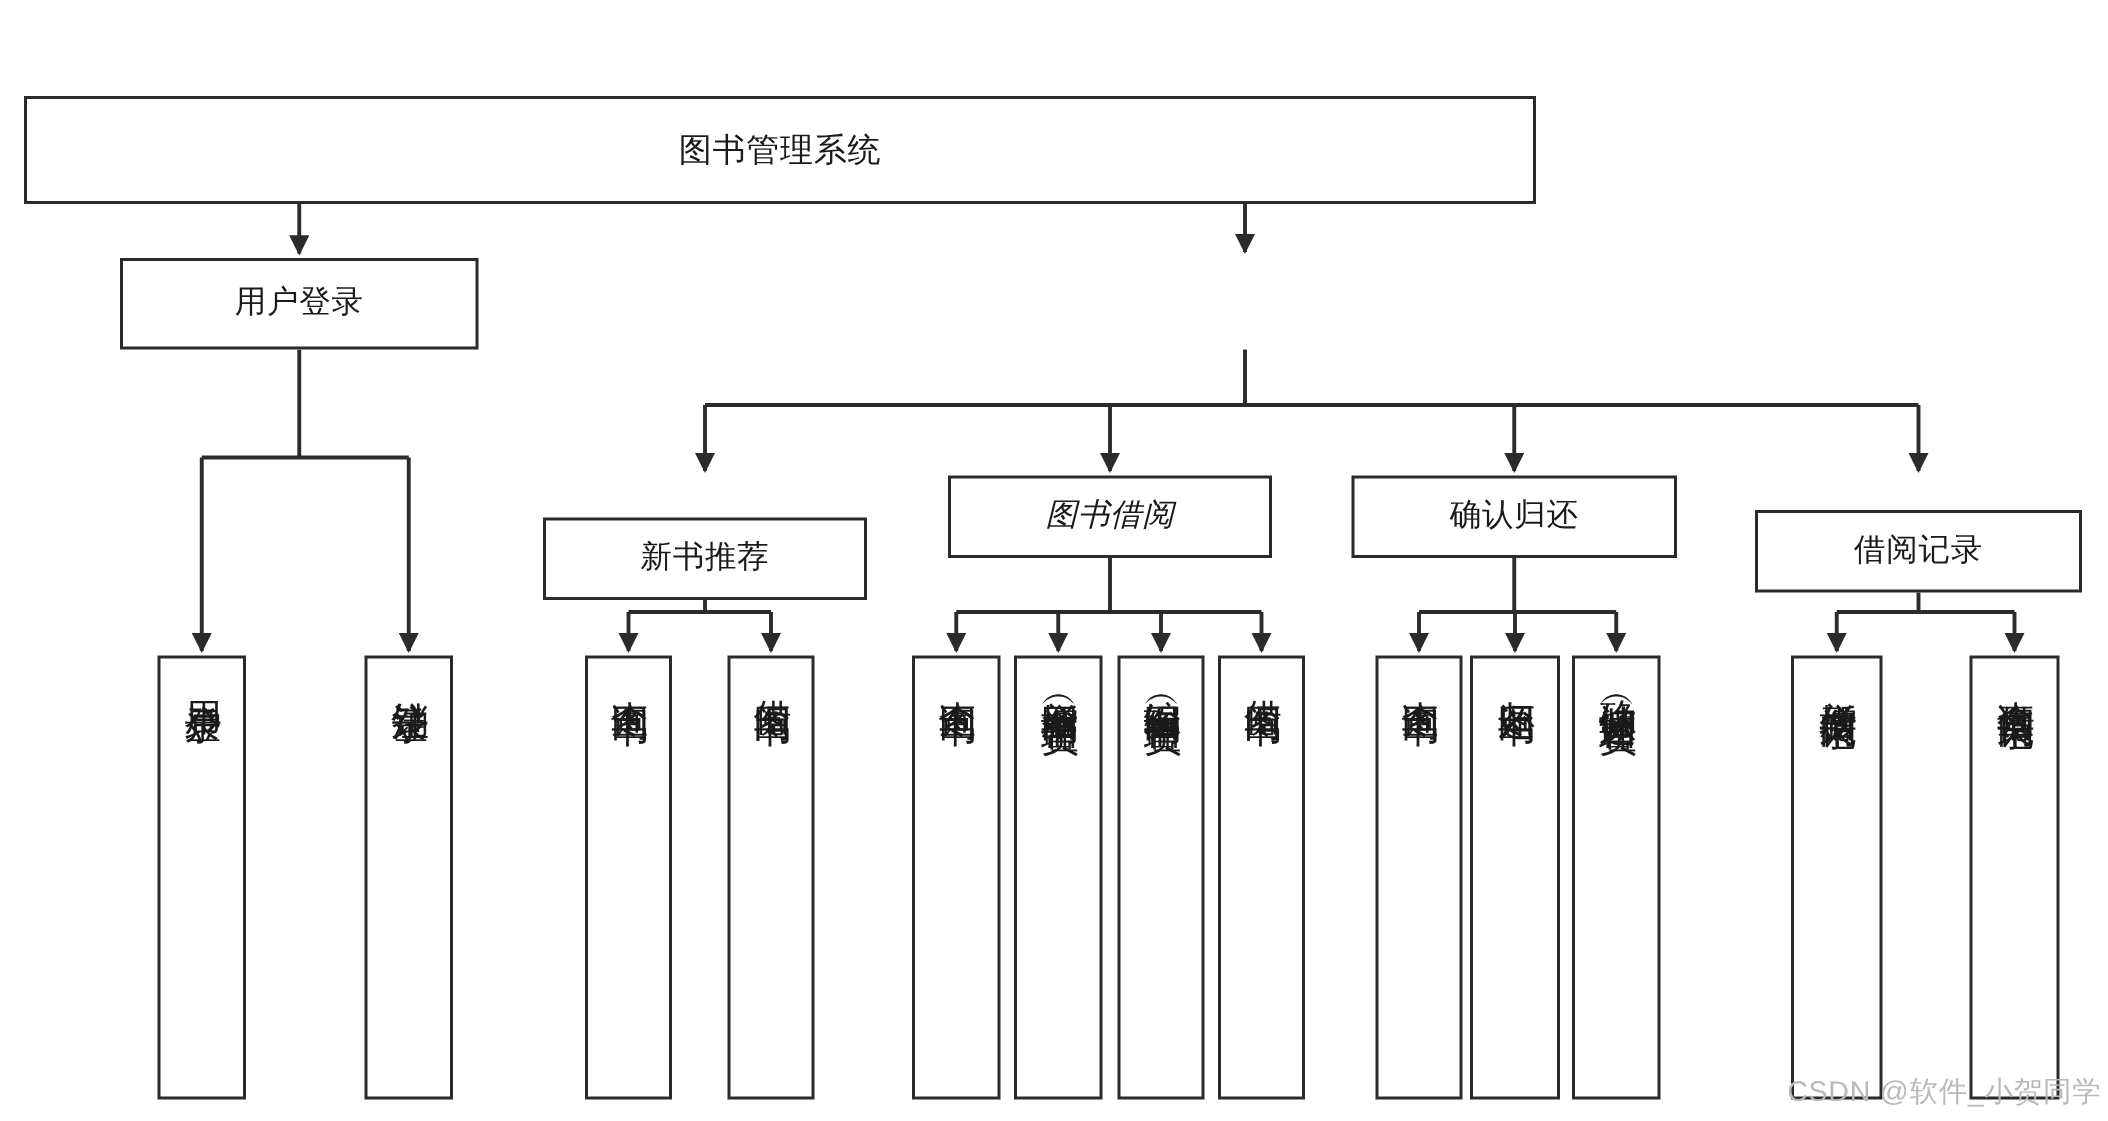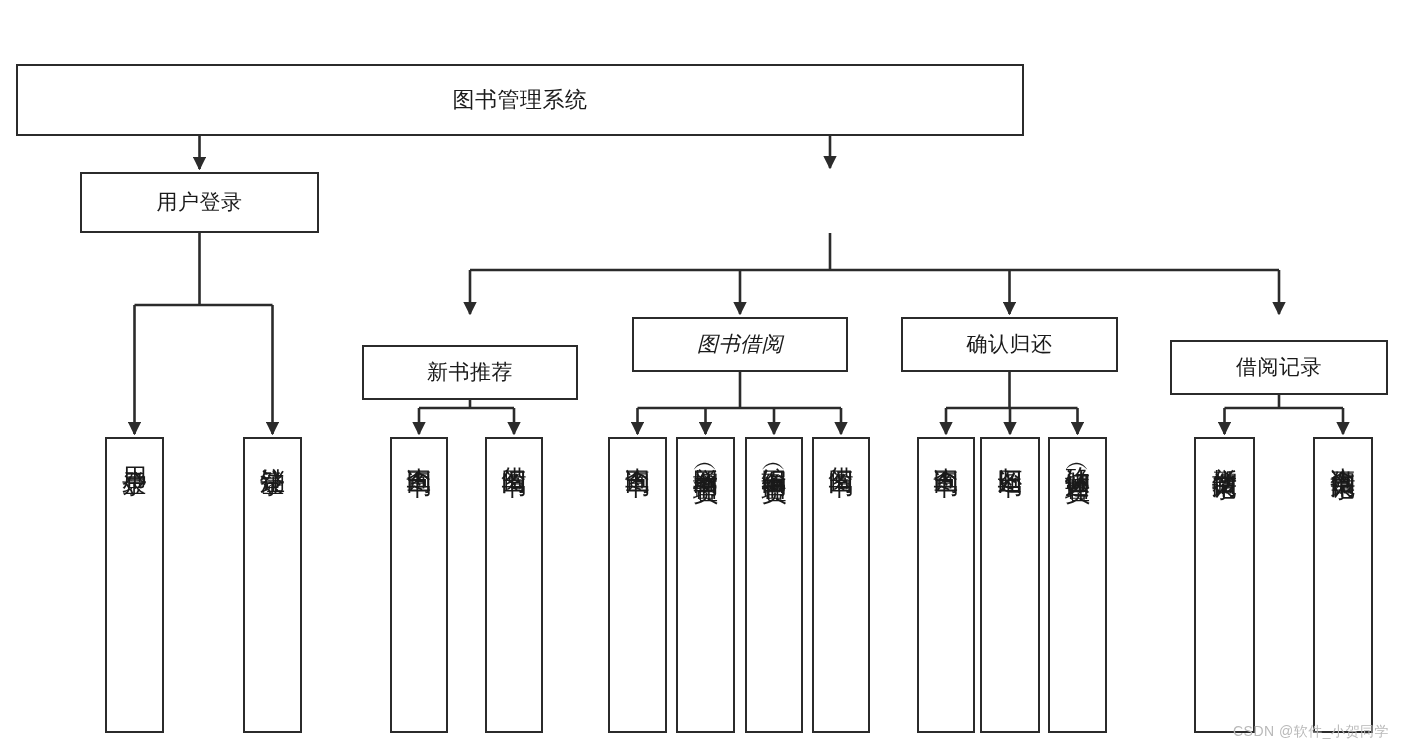--- a/index.html
+++ b/index.html
@@ -60,23 +60,23 @@
   .node.v .label {
     writing-mode: vertical-rl;
     text-orientation: upright;
     font-size: 25px;
     line-height: 1.0;
     letter-spacing: 2px;
     white-space: nowrap;
   }
   .watermark {
     position: absolute;
-    right: 16px;
+    right: 4px;
     bottom: 6px;
-    font-size: 14px;
+    font-size: 19px;
     color: #b9b9b9;
     letter-spacing: 0.5px;
     z-index: 5;
     white-space: nowrap;
   }
 </style>
 </head>
 <body>
 
 <div id="canvas">

